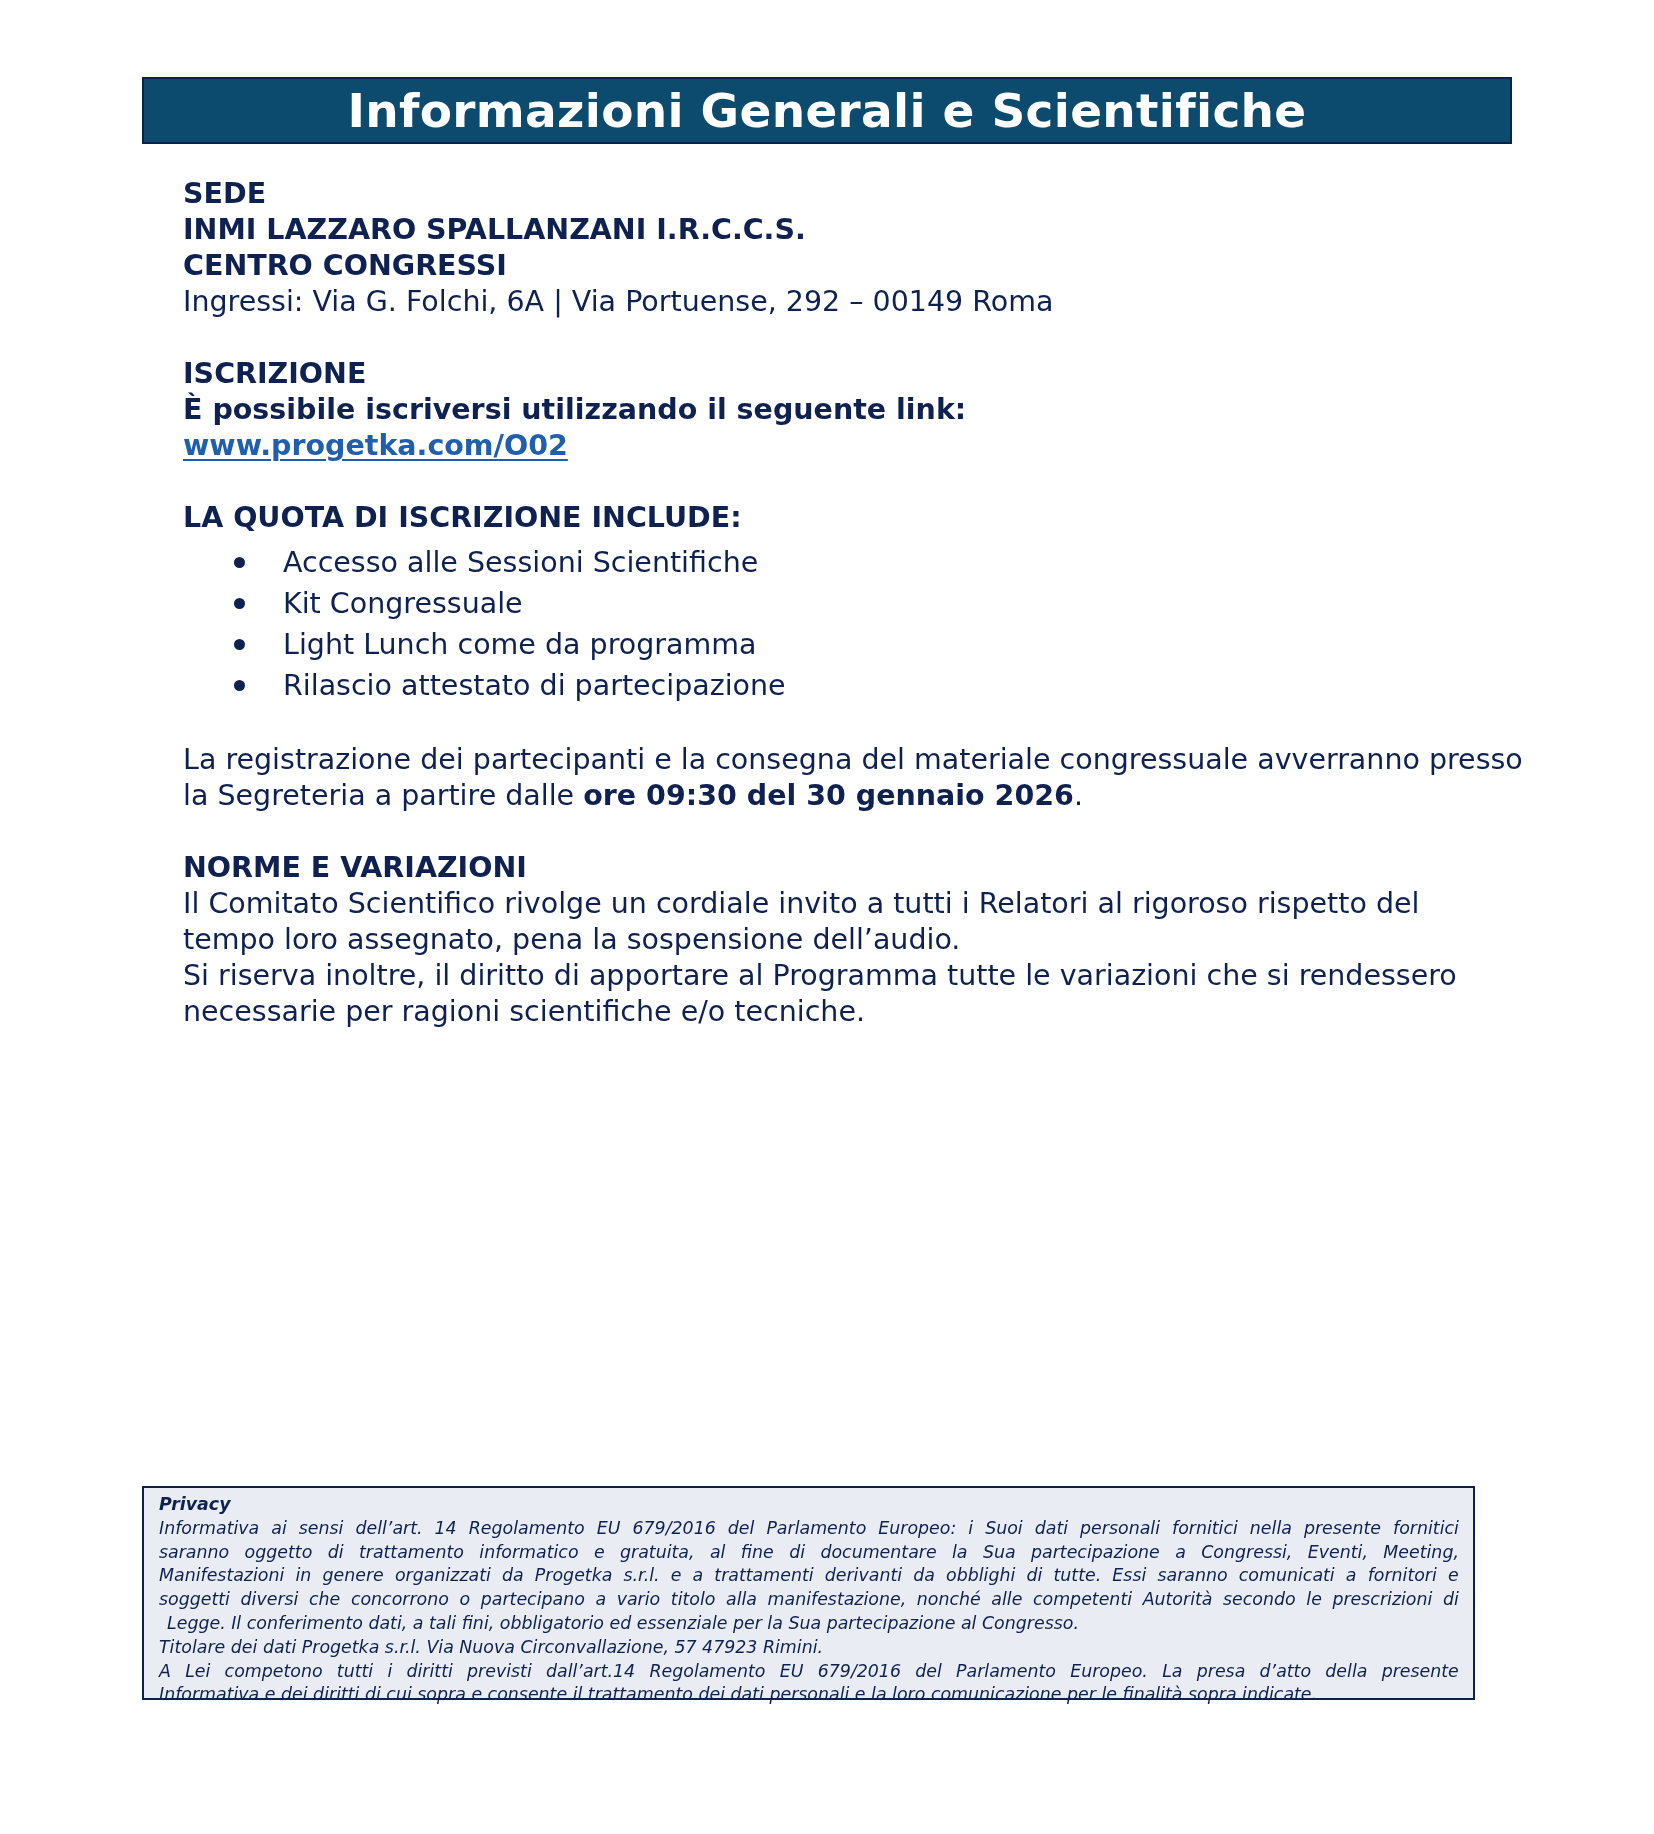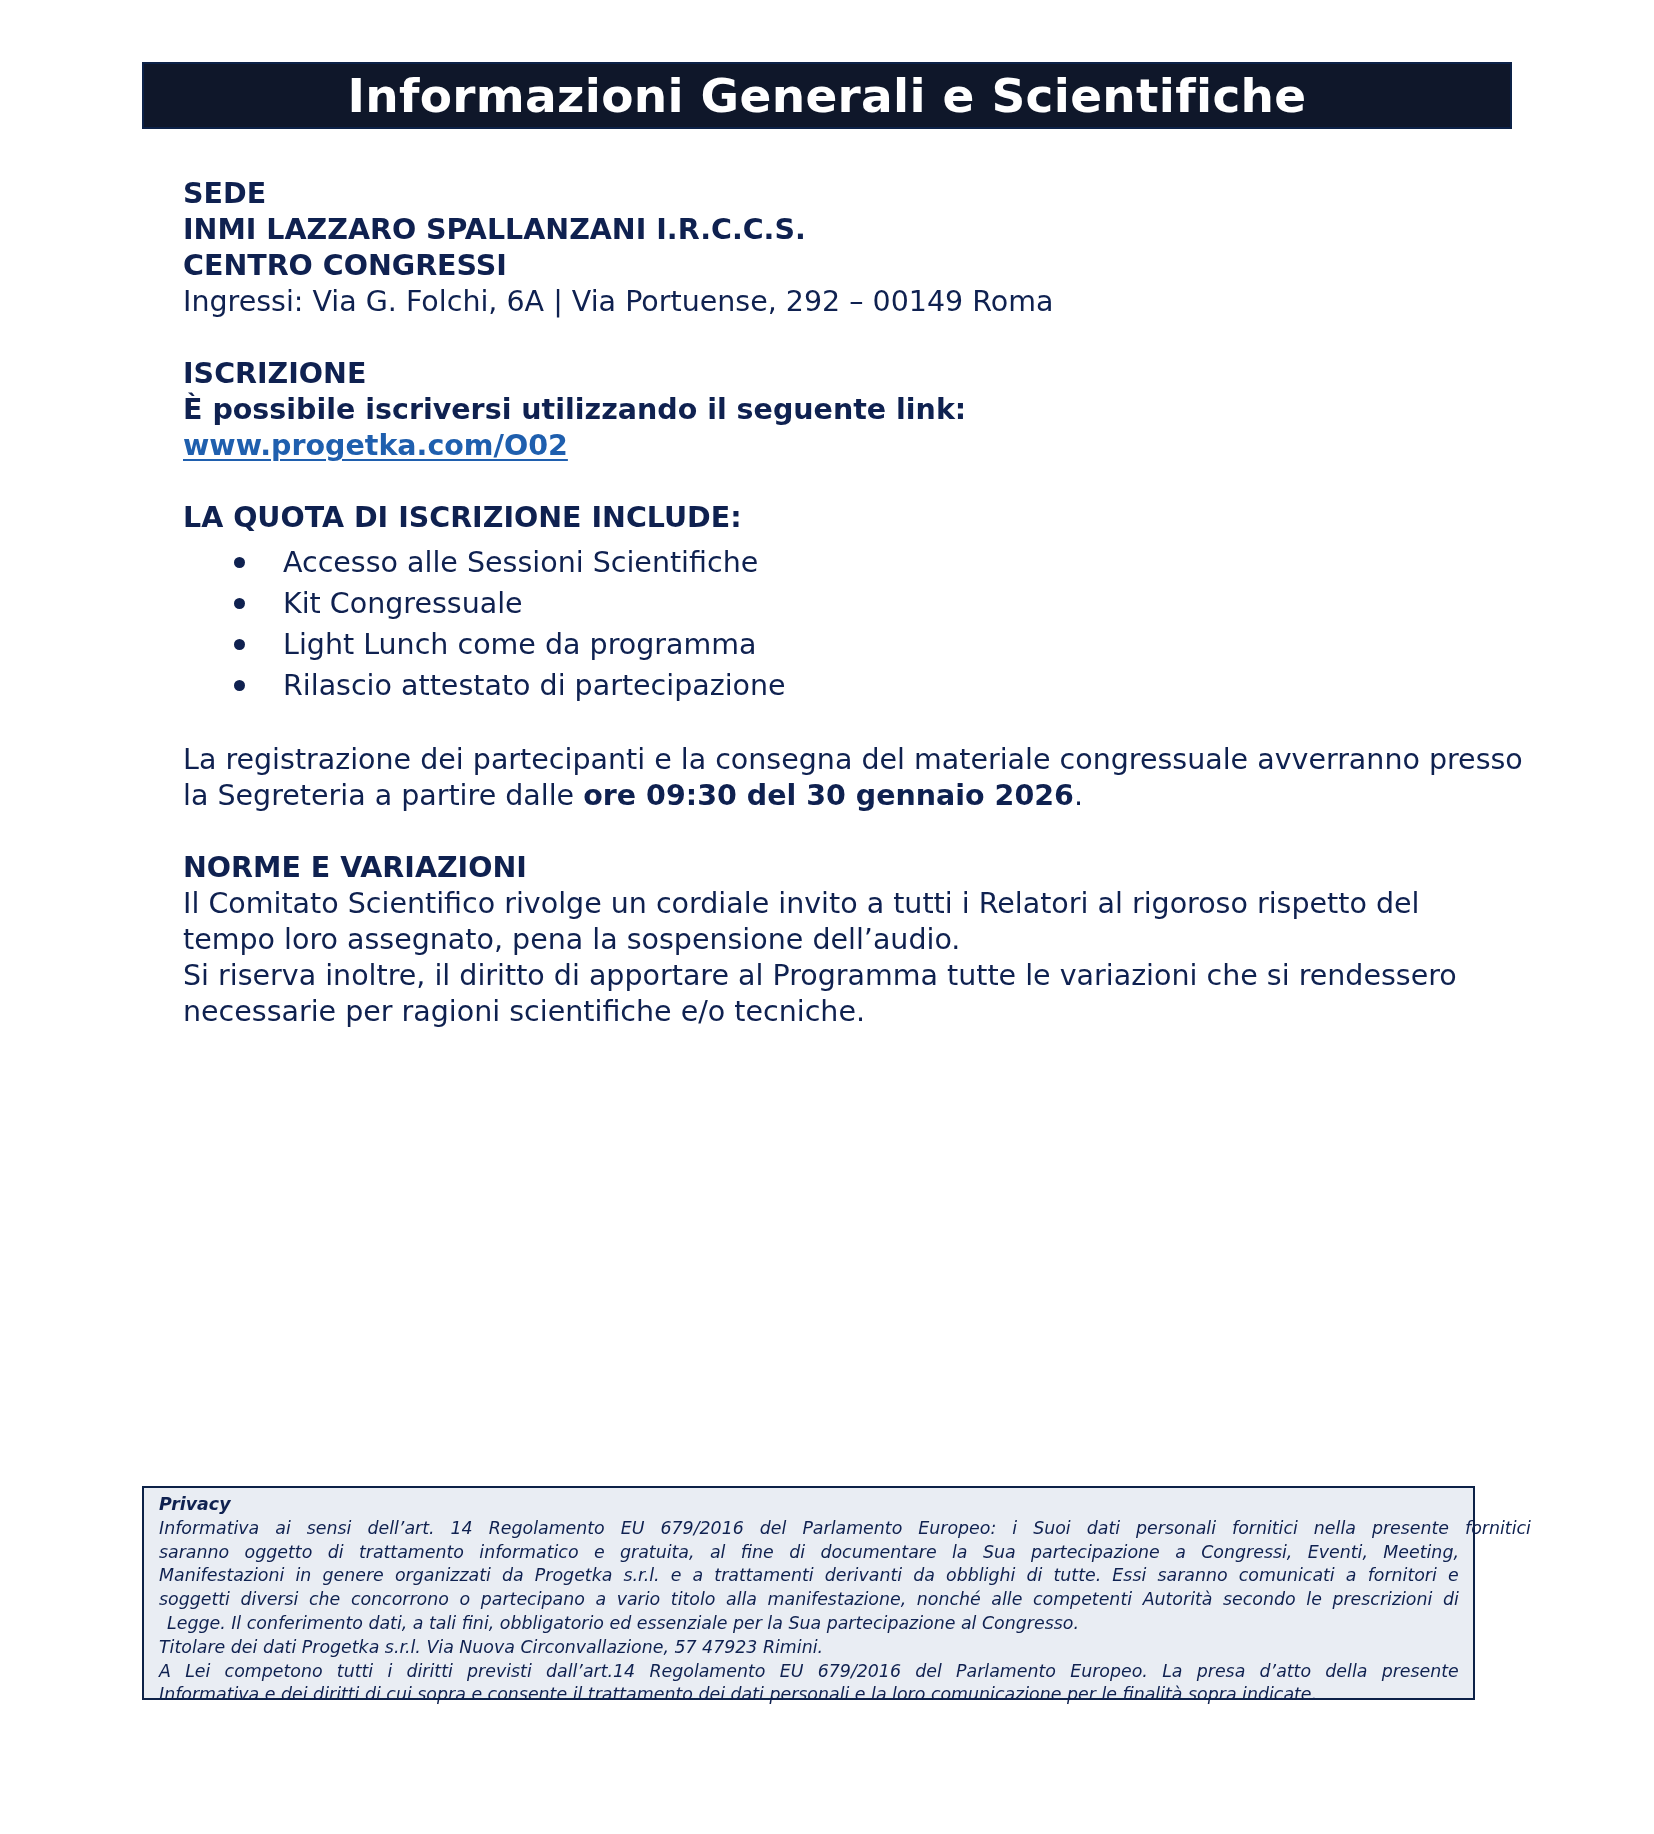--- a/index.html
+++ b/index.html
@@ -1,19 +1,19 @@
 <!DOCTYPE html>
 <html><head>
 <meta charset="utf-8">
 <style>
   html, body { margin:0; padding:0; background:#ffffff; }
   body { width:1654px; height:1834px; position:relative; overflow:hidden;
          font-family:"DejaVu Sans", "Liberation Sans", sans-serif; color:#0f2150; }
-  .banner { position:absolute; left:142px; top:62px; width:1366px; height:63px;
-            background:#0f172a; border:2px solid #0c2147; box-sizing:content-box;
+  .banner { position:absolute; left:142px; top:77px; width:1366px; height:63px;
+            background:#0c4a6e; border:2px solid #0c2147; box-sizing:content-box;
             display:flex; align-items:center; justify-content:center; }
   .banner h1 { margin:0; color:#ffffff; font-family:"DejaVu Sans", sans-serif; font-weight:bold;
                font-size:47px; letter-spacing:0.3px; line-height:1; }
   .content { position:absolute; left:158px; top:176px; width:1340px; font-size:28.5px; line-height:36px;margin-left:25px; }
   .line { display:block; white-space:nowrap; }
   .bold { font-weight:bold; }
   .gap { height:36px; }
   a.link { color:#1f5fae; font-weight:bold; text-decoration:underline; text-decoration-thickness:2px; text-underline-offset:4px; }
   ul.incl { list-style:none; margin:6px 0 0 0; padding:0; }
   ul.incl li { position:relative; padding-left:100px; line-height:41px; }
@@ -74,21 +74,21 @@
     <span class="line bold">NORME E VARIAZIONI</span>
     <span class="line">Il Comitato Scientifico rivolge un cordiale invito a tutti i Relatori al rigoroso rispetto del</span>
     <span class="line">tempo loro assegnato, pena la sospensione dell’audio.</span>
     <span class="line">Si riserva inoltre, il diritto di apportare al Programma tutte le variazioni che si rendessero</span>
     <span class="line">necessarie per ragioni scientifiche e/o tecniche.</span>
   </section>
 </div>
 
 <div class="privacy">
   <span class="pline last ptitle" style="display: block;">Privacy</span>
-  <span class="jline" style="display: flex; gap: 16px;">
+  <span class="jline" style="display: flex;">
       <span>Informativa</span>
       <span>ai</span>
       <span>sensi</span>
       <span>dell’art.</span>
       <span>14</span>
       <span>Regolamento</span>
       <span>EU</span>
       <span>679/2016</span>
       <span>del</span>
       <span>Parlamento</span>

